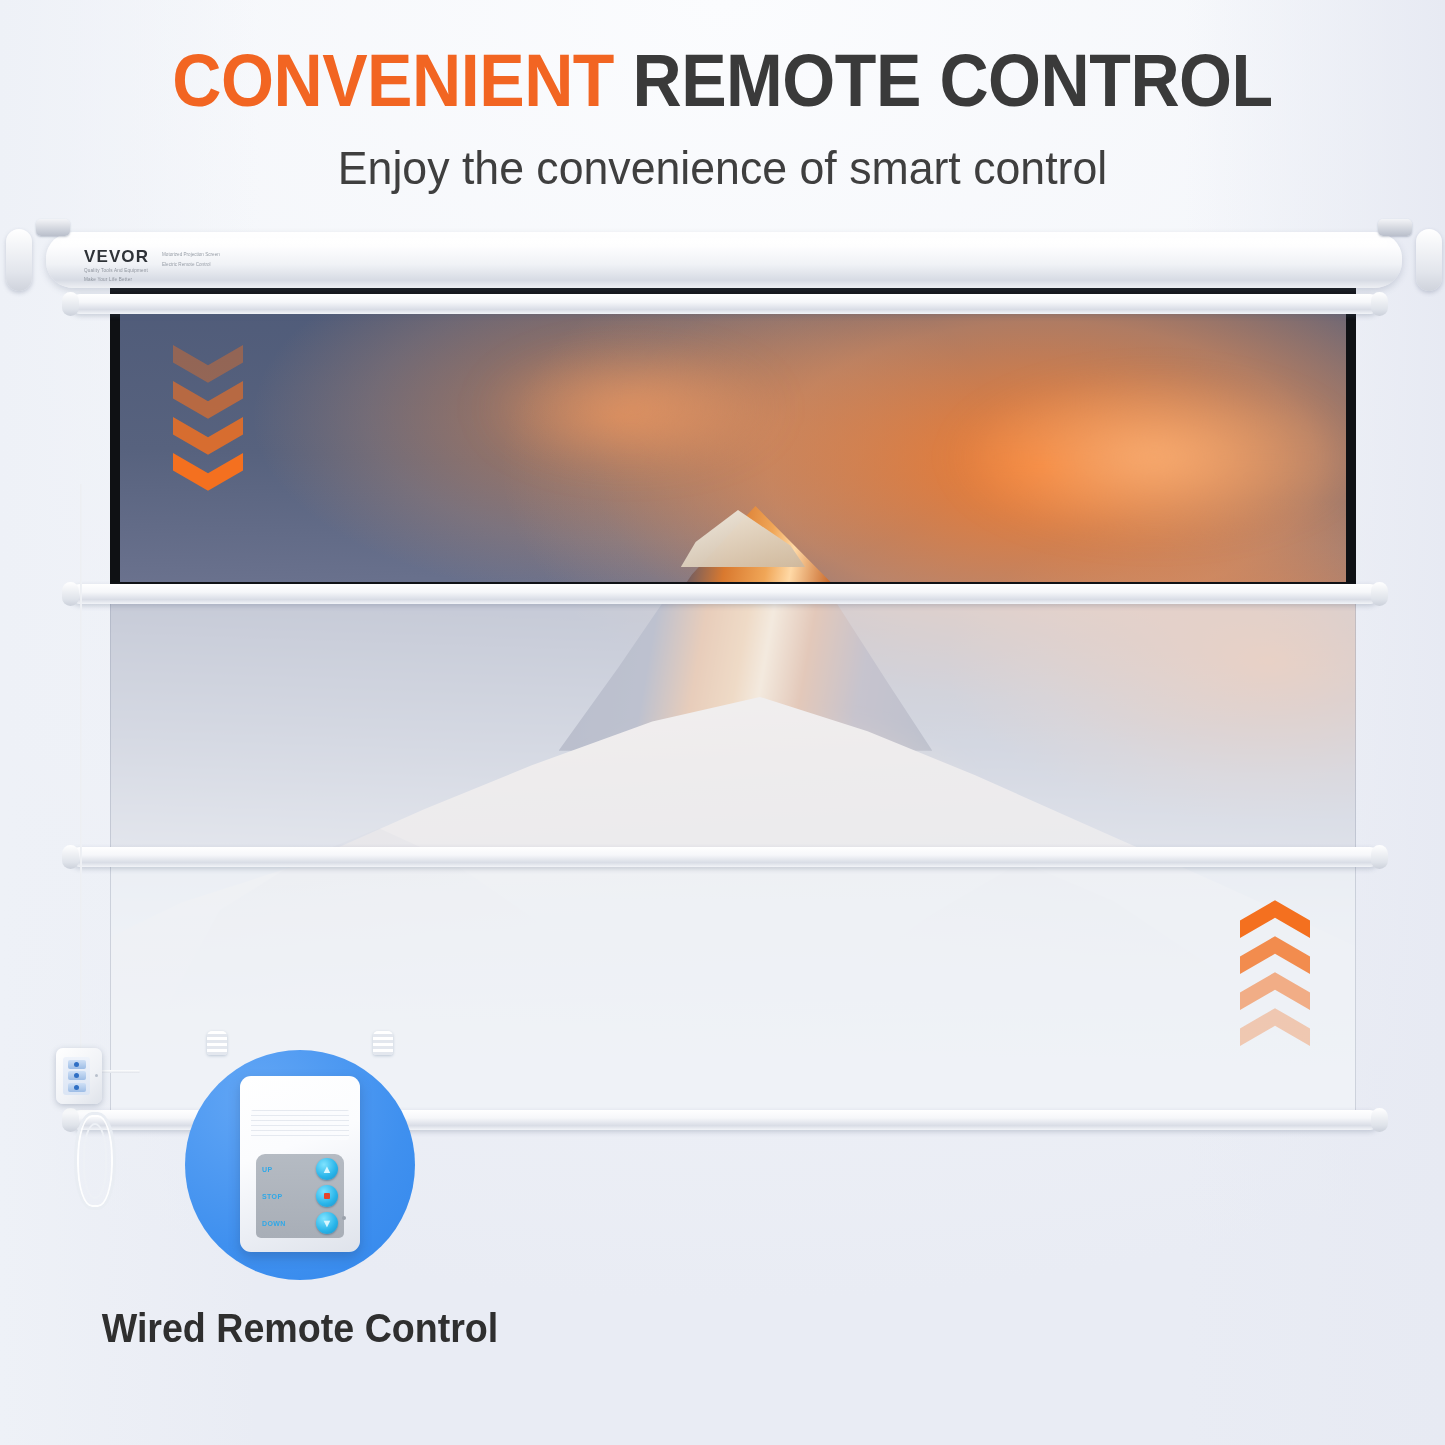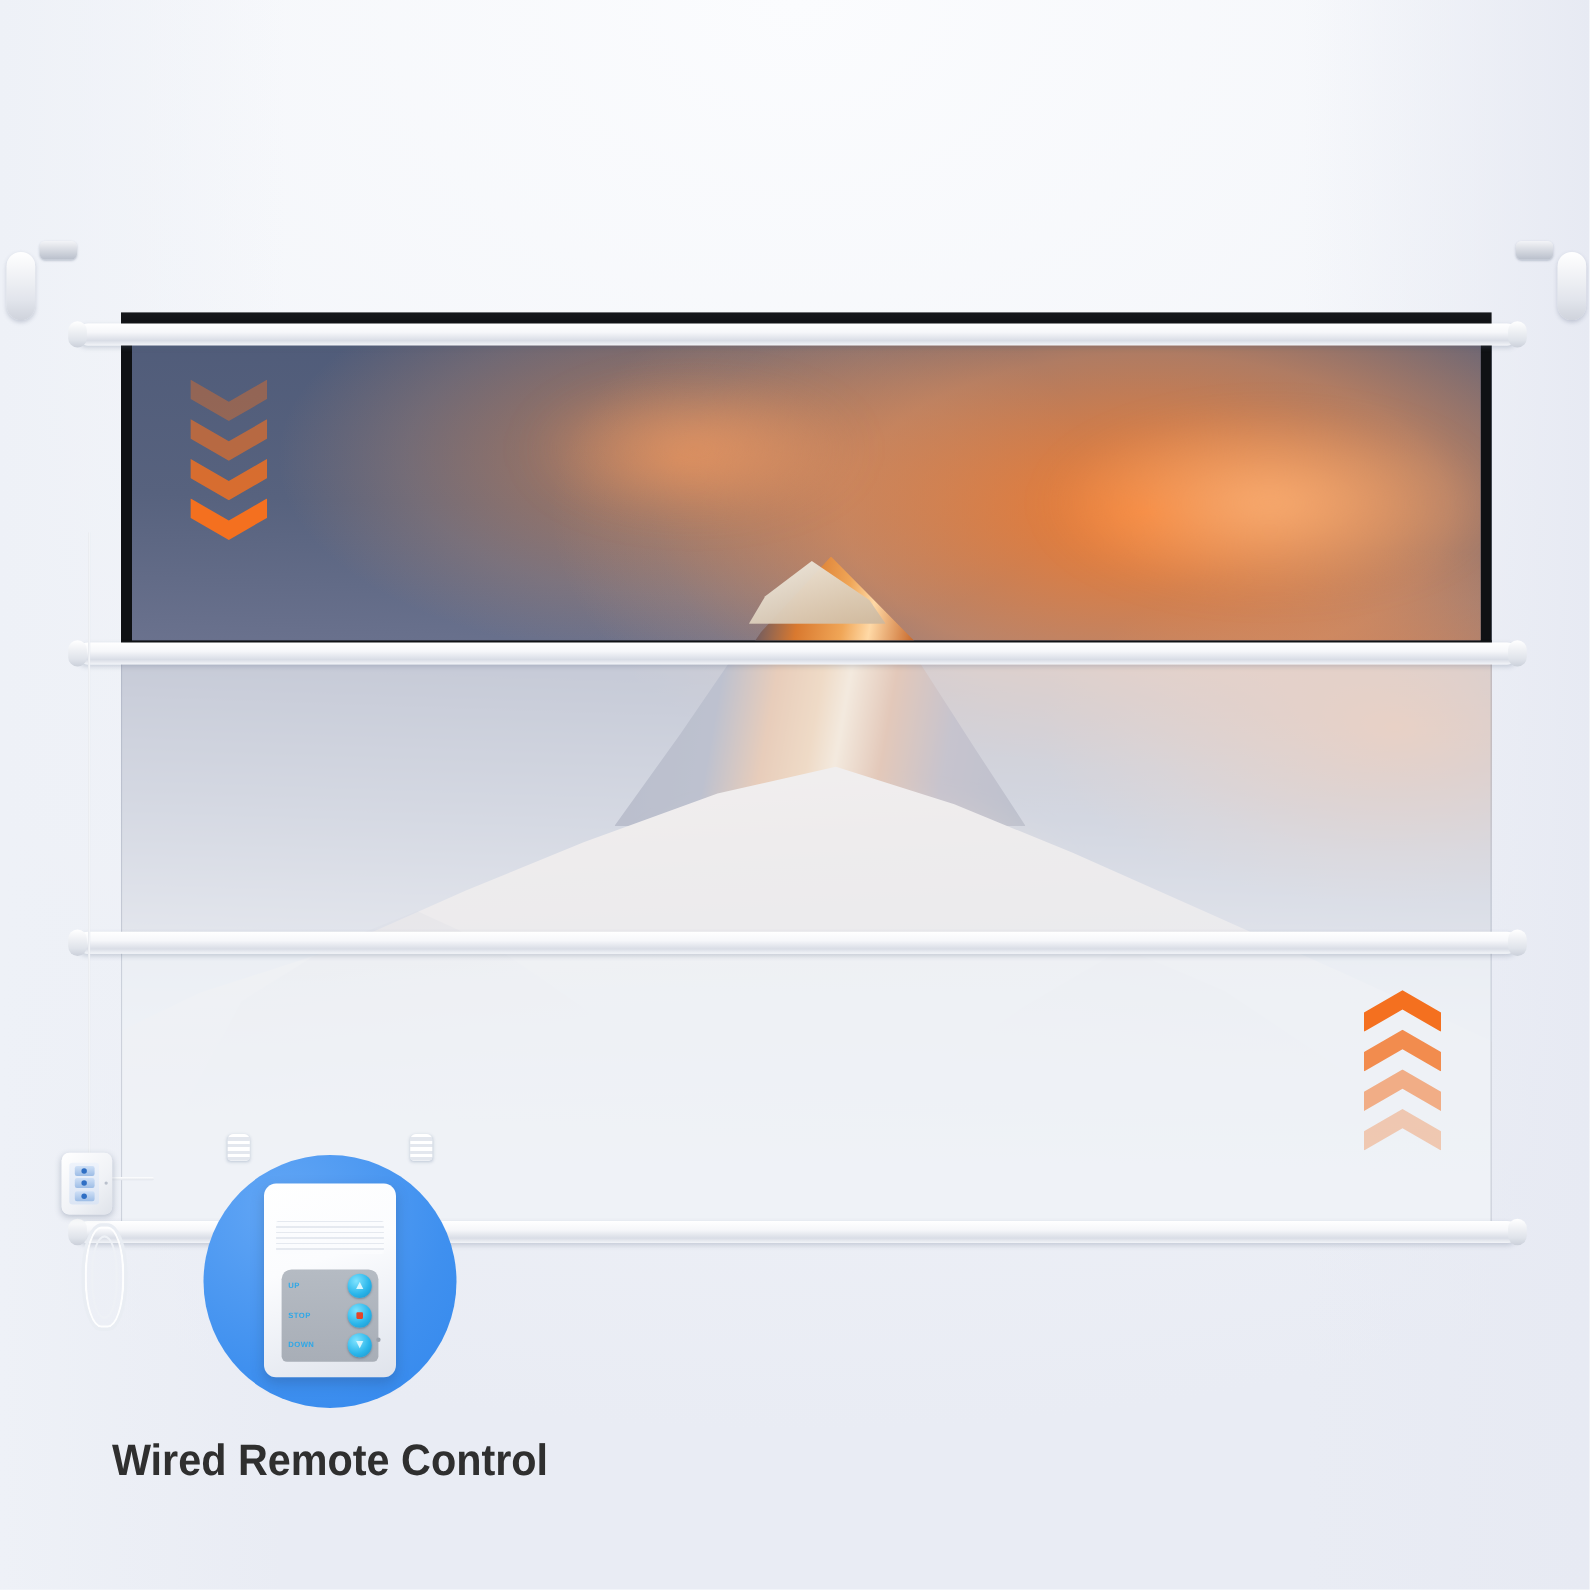--- a/index.html
+++ b/index.html
@@ -282,20 +282,27 @@
 
   
   .ghost-frame{position:absolute;left:82px;top:362px;width:1246px;height:524px;
     box-sizing:border-box;border:1px solid rgba(150,158,175,.38);z-index:9;pointer-events:none;}
 </style>
 </head>
 <body>
 
 <div id="stage">
 
+  <div class="header">
+    <div class="headline">
+      <span class="hl-a">CONVENIENT</span>
+      <span class="hl-b">REMOTE CONTROL</span>
+    </div>
+    <div class="subline">Enjoy the convenience of smart control</div>
+  </div>
 
   <div class="screen-wrap">
 
     <div class="panel-active">
       <div class="art" style="top:0;">
         <div class="sky"></div>
         <div class="cloudB"></div>
         <div class="cloudA"></div>
         <div class="peak"></div>
         <div class="peak-snow"></div>
@@ -327,20 +334,33 @@
         <div class="ridge1"></div>
         <div class="ridge2"></div>
         <div class="haze"></div>
       </div>
       <div class="veil"></div>
     </div>
     <div class="ghost-frame"></div>
 
     <div class="blackbar"></div>
 
+    <div class="casing">
+      <div class="vevor">
+        <div>
+          <div class="vevor-mark">VEVOR</div>
+          <div class="vevor-sub">Quality Tools And Equipment</div>
+          <div class="vevor-sub">Make Your Life Better</div>
+        </div>
+        <div>
+          <div class="vevor-side">Motorized Projection Screen</div>
+          <div class="vevor-side">Electric Remote Control</div>
+        </div>
+      </div>
+    </div>
     <div class="cap l"></div>
     <div class="cap r"></div>
     <div class="bracket l"></div>
     <div class="bracket r"></div>
 
     <div class="rod" id="rod1">
       <span class="rod-end l"></span>
       <span class="rod-end r"></span>
     </div>
     <div class="rod" id="rod2">

